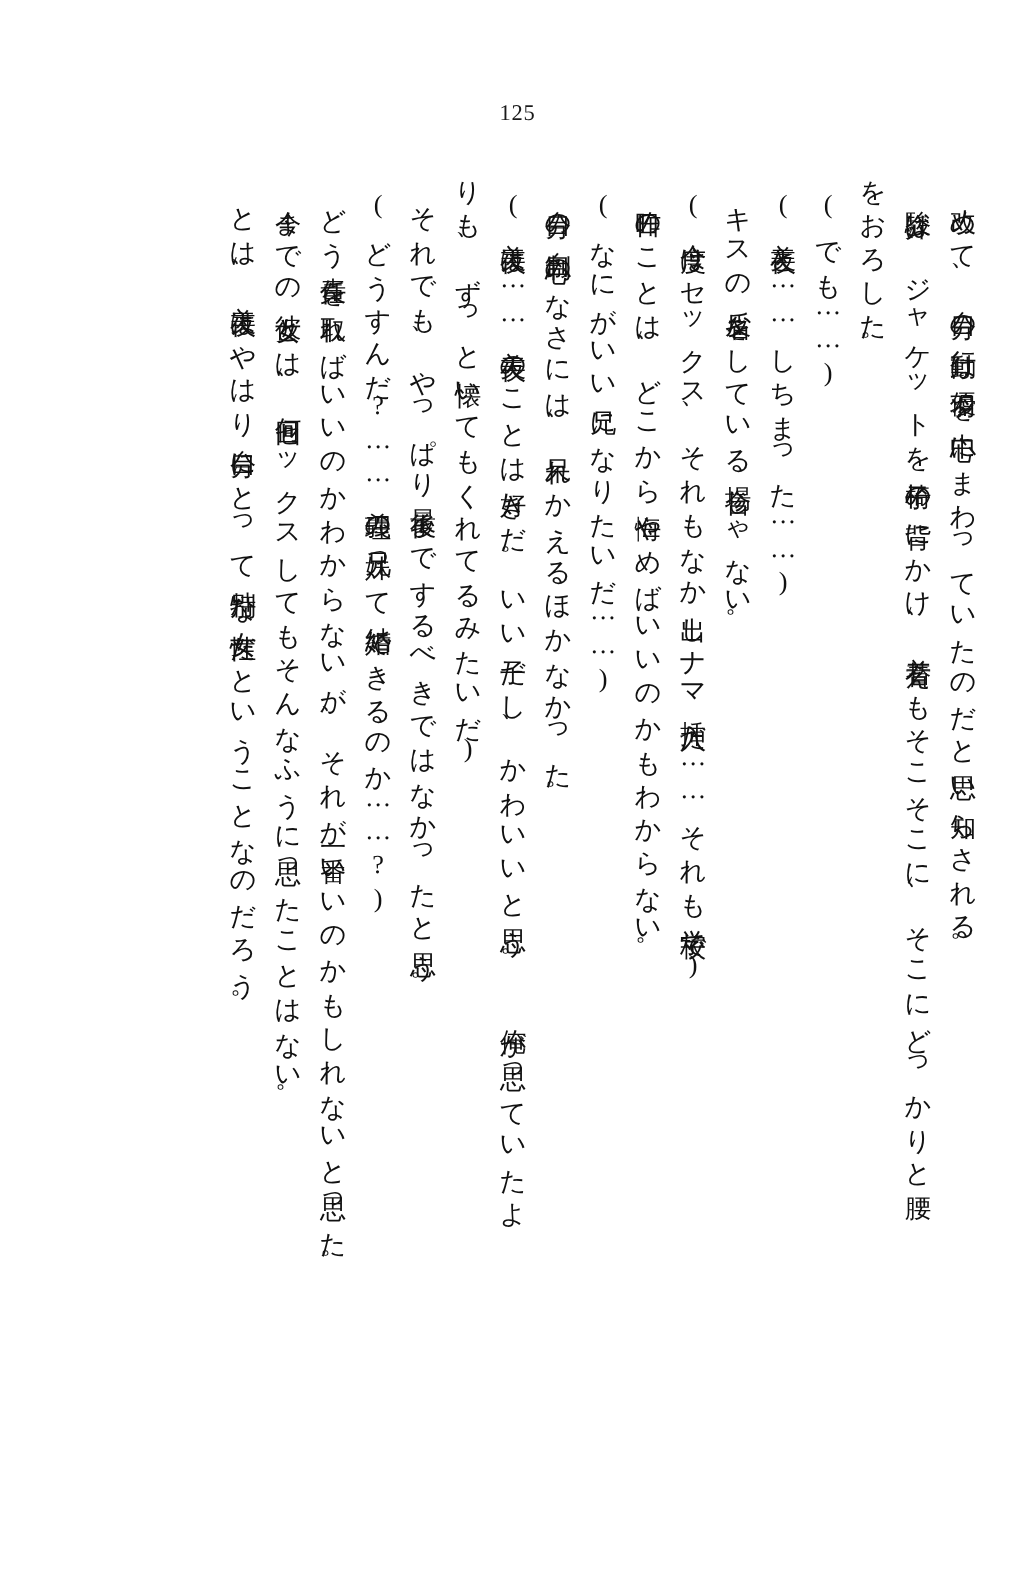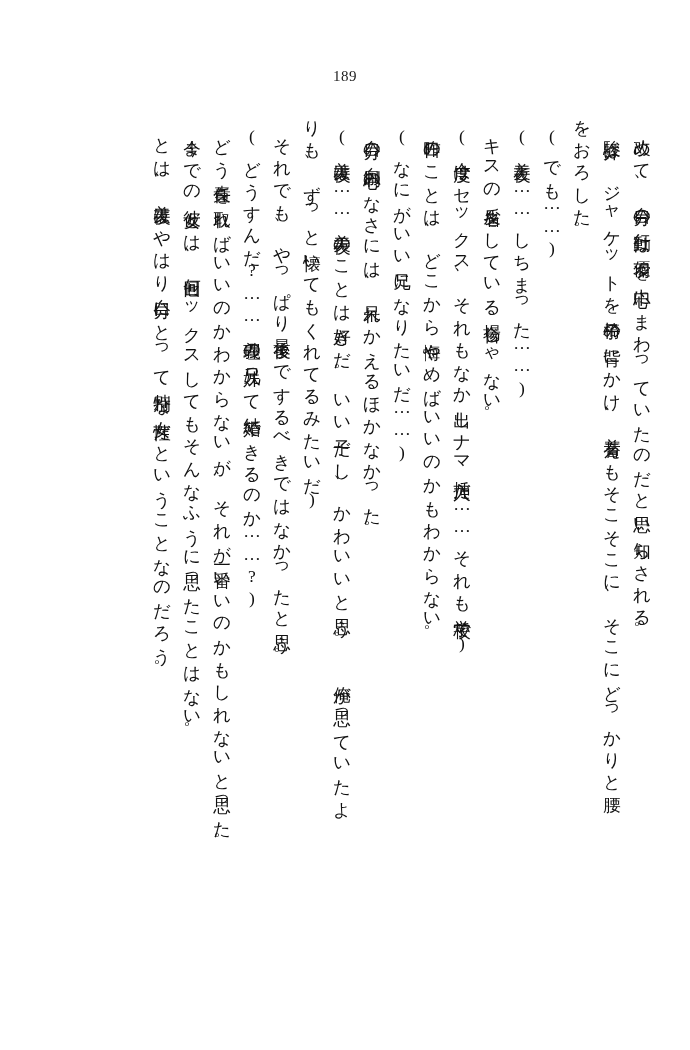--- a/index.html
+++ b/index.html
@@ -55,21 +55,21 @@
   .vline.indent {
     padding-top: 18px;
     height: 882px;
   }
 </style>
 </head>
 <body>
 
 <div class="page">
 
-  <div class="page-number">189</div>
+  <div class="page-number">125</div>
 
   <div class="text-block">
       <div class="vline indent">改めて、自分の行動は優羽を中心にまわっていたのだと思い知らされる。</div>
       <div class="vline indent">駿介は、ジャケットを椅子の背にかけ、着替えもそこそこに、そこにどっかりと腰</div>
       <div class="vline">をおろした。</div>
       <div class="vline indent">(でも……)</div>
       <div class="vline indent">(美夜と……しちまった……)</div>
       <div class="vline indent">キスの反省をしている場合じゃない。</div>
       <div class="vline indent">(今度はセックス、それもなか出しナマ挿入だ……それも学校で)</div>
       <div class="vline indent">昨日のことは、どこから悔やめばいいのかもわからない。</div>

